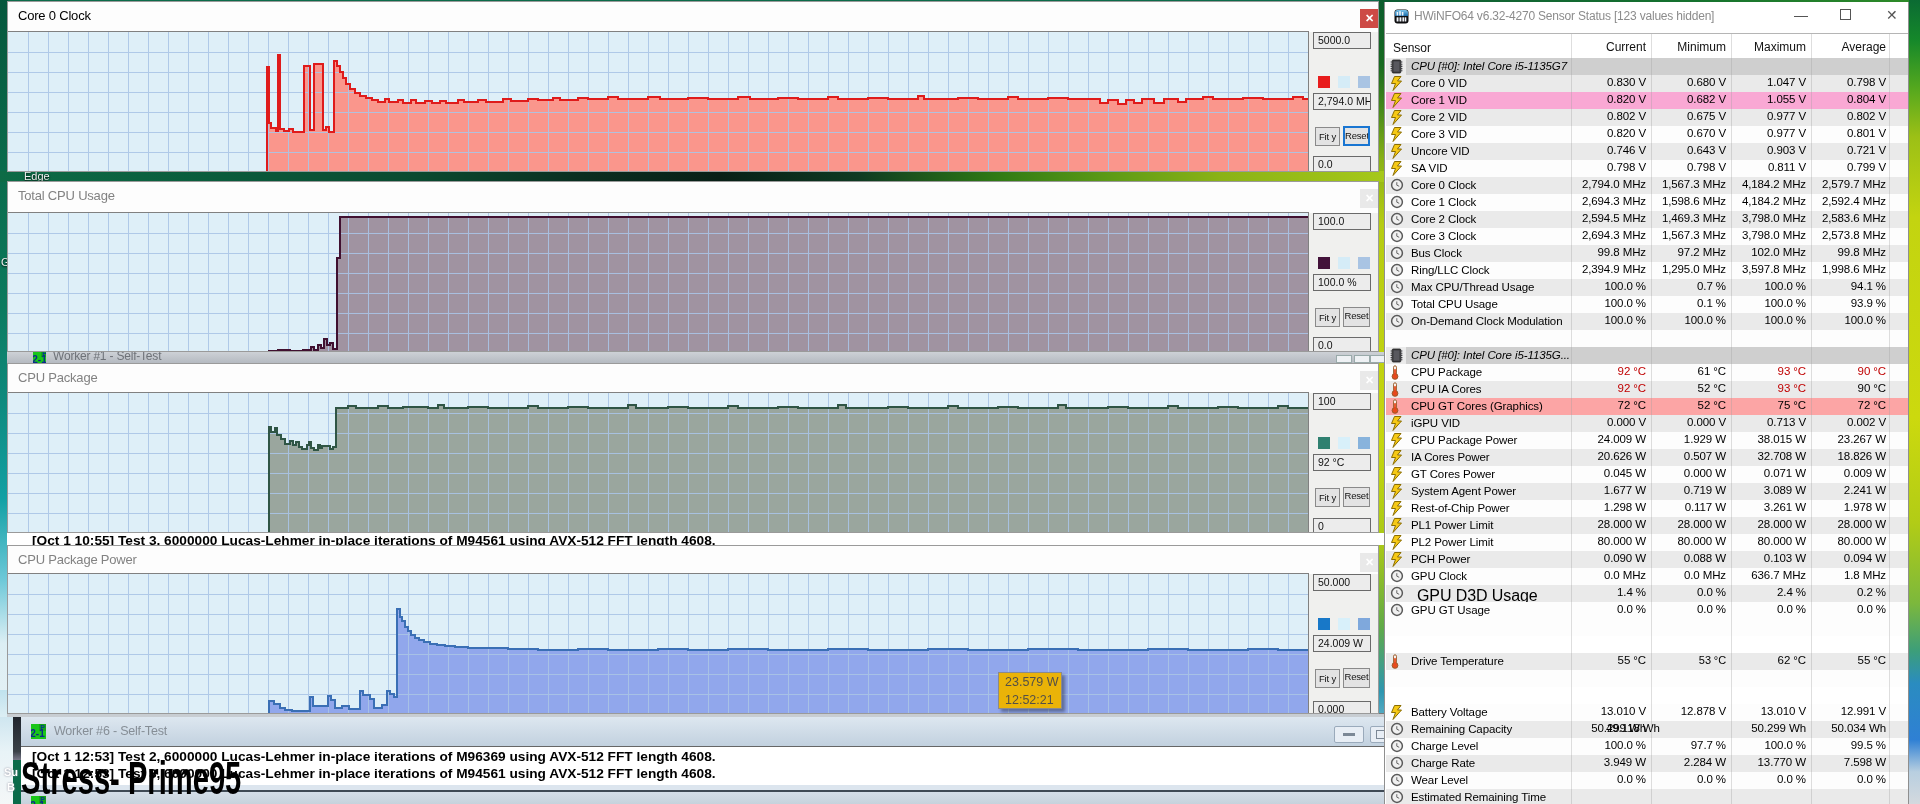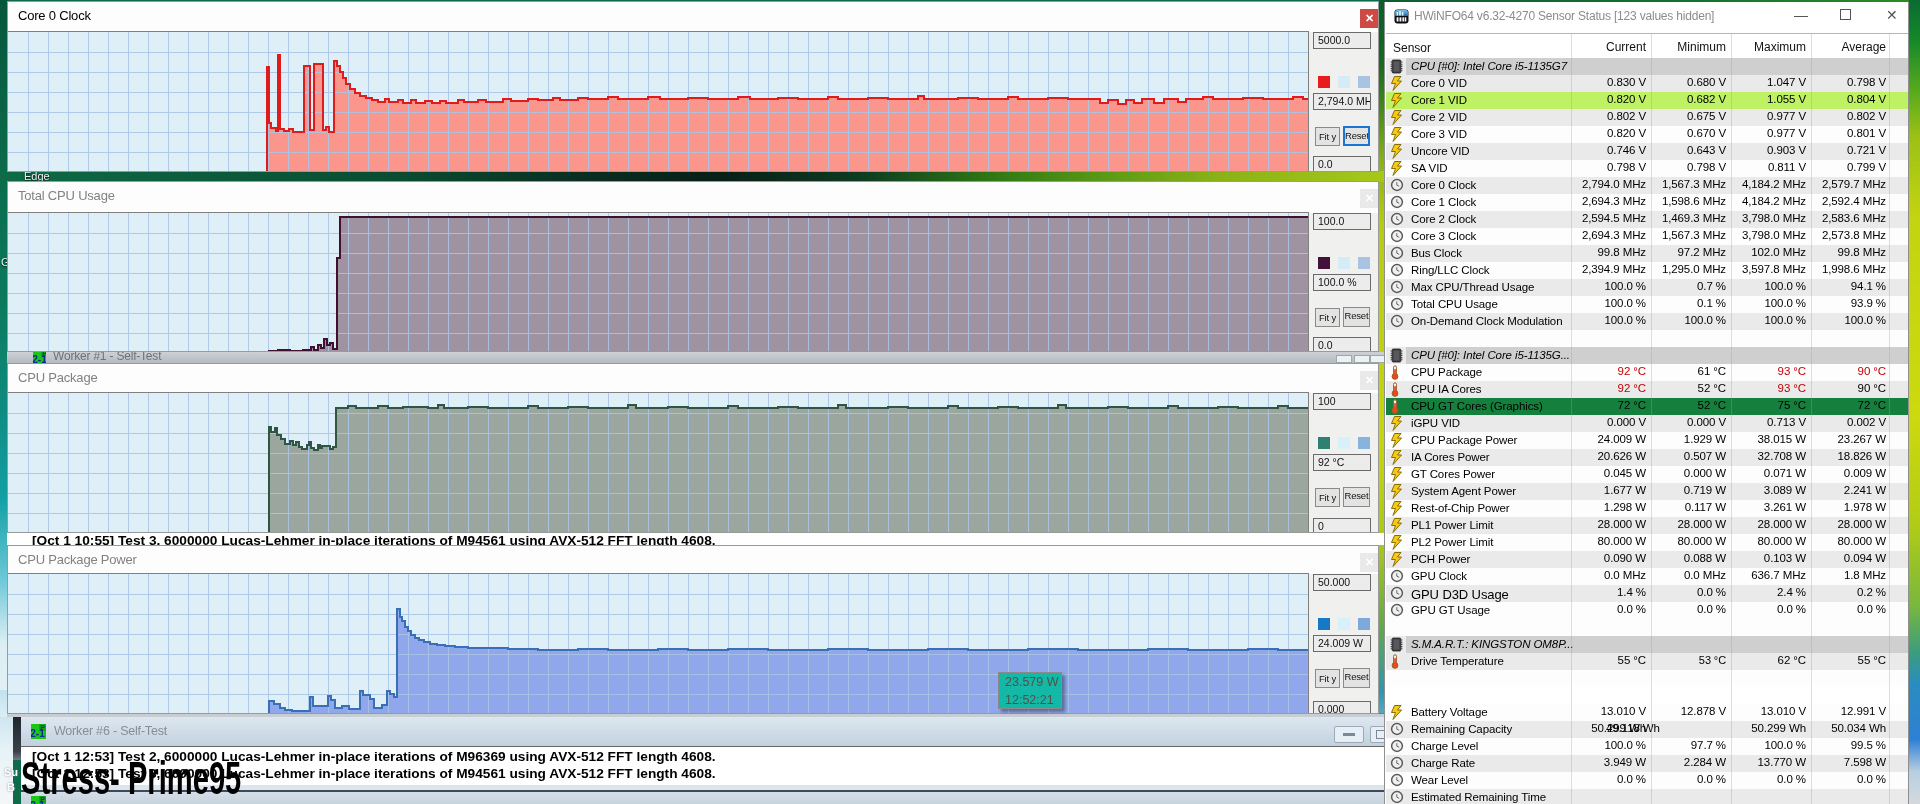--- a/index.html
+++ b/index.html
@@ -98,21 +98,21 @@
     </div>
     <div style="position:absolute;left:1305px;top:28px;width:58px;height:17px;background:#ececec;border:1px solid #6a6a6a;box-sizing:border-box;font-size:10.5px;color:#111;padding-left:4px;line-height:15px;white-space:nowrap;overflow:hidden">50.000</div>
     <div style="position:absolute;left:1310px;top:72px;width:12px;height:12px;background:#1878c8"></div>
     <div style="position:absolute;left:1330px;top:72px;width:12px;height:12px;background:#d8f0fa"></div>
     <div style="position:absolute;left:1350px;top:72px;width:12px;height:12px;background:#7fa8dc"></div>
     <div style="position:absolute;left:1305px;top:89px;width:58px;height:17px;background:#ececec;border:1px solid #6a6a6a;box-sizing:border-box;font-size:10.5px;color:#111;padding-left:4px;line-height:15px;white-space:nowrap;overflow:hidden">24.009 W</div>
     <div style="position:absolute;left:1307px;top:123px;width:25px;height:19px;background:#e3e3e3;border:1px solid #8a8a8a;box-sizing:border-box;font-size:9.5px;letter-spacing:-0.2px;color:#111;text-align:center;line-height:17px;overflow:hidden">Fit y</div>
     <div style="position:absolute;left:1335px;top:122px;width:27px;height:20px;background:#e3e3e3;border:1px solid #8a8a8a;font-size:9.5px;letter-spacing:-0.2px;color:#111;text-align:center;line-height:16px;box-sizing:border-box;overflow:hidden">Reset</div>
     <div style="position:absolute;left:1305px;top:155px;width:58px;height:17px;background:#ececec;border:1px solid #6a6a6a;box-sizing:border-box;font-size:10.5px;color:#111;padding-left:4px;line-height:15px;white-space:nowrap;overflow:hidden">0.000</div>
   </div>
-<div style="position:absolute;left:998px;top:672px;width:64px;height:37px;background:#14b8a6;border:1px solid #8a8a8a;box-shadow:3px 3px 3px rgba(0,0,0,0.35);font-size:12.5px;color:#545047;line-height:17.5px;padding:1px 0 8px 6px;box-sizing:border-box;white-space:nowrap">23.579 W<br>12:52:21</div>
+<div style="position:absolute;left:998px;top:672px;width:64px;height:37px;background:#eab308;border:1px solid #8a8a8a;box-shadow:3px 3px 3px rgba(0,0,0,0.35);font-size:12.5px;color:#545047;line-height:17.5px;padding:1px 0 8px 6px;box-sizing:border-box;white-space:nowrap">23.579 W<br>12:52:21</div>
 <div style="position:absolute;left:21px;top:717px;width:1363px;height:87px;background:#c8d4e0;overflow:hidden">
     <div style="position:absolute;left:0;top:0;width:1363px;height:29px;background:linear-gradient(180deg,#dde7f0,#c2d1df)"></div>
     <div style="position:absolute;left:10px;top:7px"><svg width="15" height="15" viewBox="0 0 15 15">
         <rect x="0" y="0" width="15" height="15" fill="#19c619"></rect>
         <rect x="8" y="0" width="7" height="7" fill="#17a417"></rect>
         <text x="11.5" y="6" font-family="Liberation Sans" font-size="7" font-weight="bold" fill="#003c8c" text-anchor="middle">P</text>
         <text x="6.5" y="12.5" font-family="Liberation Sans" font-size="10" font-weight="bold" fill="#0a2a8c" text-anchor="middle">2-1</text>
       </svg></div>
     <div style="position:absolute;left:33px;top:7px;font-size:12.5px;letter-spacing:-0.2px;color:#868e96">Worker #6 - Self-Test</div>
     <div style="position:absolute;left:1313px;top:9px;width:28px;height:15px;background:#e8eef5;border:1px solid #9aaabb;border-radius:2px">
@@ -180,21 +180,21 @@
       <div style="position:absolute;left:0;top:41px;width:522px;height:17px;background:#eaeaea">
         <div style="position:absolute;left:4px;top:1px"><svg width="13" height="15" viewBox="0 0 13 15">
             <path d="M4.5 0.5 L11 0.5 L7.5 5 L11.5 5 L3 14.5 L5.5 7.5 L1.5 7.5 Z" fill="#f6c915" stroke="#8a6d00" stroke-width="1"></path>
           </svg></div>
         <div style="position:absolute;left:25px;top:2px;font-size:11.5px;letter-spacing:-0.1px;color:#000;white-space:nowrap">Core 0 VID</div>
         <div style="position:absolute;left:140px;top:1px;width:120px;text-align:right;font-size:11.5px;letter-spacing:-0.1px;color:#000;white-space:nowrap">0.830 V</div>
         <div style="position:absolute;left:220px;top:1px;width:120px;text-align:right;font-size:11.5px;letter-spacing:-0.1px;color:#000;white-space:nowrap">0.680 V</div>
         <div style="position:absolute;left:300px;top:1px;width:120px;text-align:right;font-size:11.5px;letter-spacing:-0.1px;color:#000;white-space:nowrap">1.047 V</div>
         <div style="position:absolute;left:380px;top:1px;width:120px;text-align:right;font-size:11.5px;letter-spacing:-0.1px;color:#000;white-space:nowrap">0.798 V</div>
       </div>
-      <div style="position:absolute;left:0;top:58px;width:522px;height:17px;background:#bef264">
+      <div style="position:absolute;left:0;top:58px;width:522px;height:17px;background:#f9a8d4">
         <div style="position:absolute;left:4px;top:1px"><svg width="13" height="15" viewBox="0 0 13 15">
             <path d="M4.5 0.5 L11 0.5 L7.5 5 L11.5 5 L3 14.5 L5.5 7.5 L1.5 7.5 Z" fill="#f6c915" stroke="#8a6d00" stroke-width="1"></path>
           </svg></div>
         <div style="position:absolute;left:25px;top:2px;font-size:11.5px;letter-spacing:-0.1px;color:#000;white-space:nowrap">Core 1 VID</div>
         <div style="position:absolute;left:140px;top:1px;width:120px;text-align:right;font-size:11.5px;letter-spacing:-0.1px;color:#000;white-space:nowrap">0.820 V</div>
         <div style="position:absolute;left:220px;top:1px;width:120px;text-align:right;font-size:11.5px;letter-spacing:-0.1px;color:#000;white-space:nowrap">0.682 V</div>
         <div style="position:absolute;left:300px;top:1px;width:120px;text-align:right;font-size:11.5px;letter-spacing:-0.1px;color:#000;white-space:nowrap">1.055 V</div>
         <div style="position:absolute;left:380px;top:1px;width:120px;text-align:right;font-size:11.5px;letter-spacing:-0.1px;color:#000;white-space:nowrap">0.804 V</div>
       </div>
       <div style="position:absolute;left:0;top:75px;width:522px;height:17px;background:#eaeaea">
@@ -363,21 +363,21 @@
             <rect x="3.6" y="0.8" width="2.8" height="9" rx="1.4" fill="#ffffff" stroke="#9a5b2a" stroke-width="1"></rect>
             <circle cx="5" cy="11.4" r="2.9" fill="#e8491d" stroke="#9a5b2a" stroke-width="1"></circle>
             <rect x="4.1" y="4.2" width="1.8" height="6.4" fill="#e8491d"></rect>
           </svg></div>
         <div style="position:absolute;left:25px;top:2px;font-size:11.5px;letter-spacing:-0.1px;color:#000;white-space:nowrap">CPU IA Cores</div>
         <div style="position:absolute;left:140px;top:1px;width:120px;text-align:right;font-size:11.5px;letter-spacing:-0.1px;color:#c00000;white-space:nowrap">92 °C</div>
         <div style="position:absolute;left:220px;top:1px;width:120px;text-align:right;font-size:11.5px;letter-spacing:-0.1px;color:#000;white-space:nowrap">52 °C</div>
         <div style="position:absolute;left:300px;top:1px;width:120px;text-align:right;font-size:11.5px;letter-spacing:-0.1px;color:#c00000;white-space:nowrap">93 °C</div>
         <div style="position:absolute;left:380px;top:1px;width:120px;text-align:right;font-size:11.5px;letter-spacing:-0.1px;color:#000;white-space:nowrap">90 °C</div>
       </div>
-      <div style="position:absolute;left:0;top:364px;width:522px;height:17px;background:#15803d">
+      <div style="position:absolute;left:0;top:364px;width:522px;height:17px;background:#fca5a5">
         <div style="position:absolute;left:4px;top:1px"><svg width="10" height="15" viewBox="0 0 10 15">
             <rect x="3.6" y="0.8" width="2.8" height="9" rx="1.4" fill="#ffffff" stroke="#9a5b2a" stroke-width="1"></rect>
             <circle cx="5" cy="11.4" r="2.9" fill="#e8491d" stroke="#9a5b2a" stroke-width="1"></circle>
             <rect x="4.1" y="4.2" width="1.8" height="6.4" fill="#e8491d"></rect>
           </svg></div>
         <div style="position:absolute;left:25px;top:2px;font-size:11.5px;letter-spacing:-0.1px;color:#000;white-space:nowrap">CPU GT Cores (Graphics)</div>
         <div style="position:absolute;left:140px;top:1px;width:120px;text-align:right;font-size:11.5px;letter-spacing:-0.1px;color:#000;white-space:nowrap">72 °C</div>
         <div style="position:absolute;left:220px;top:1px;width:120px;text-align:right;font-size:11.5px;letter-spacing:-0.1px;color:#000;white-space:nowrap">52 °C</div>
         <div style="position:absolute;left:300px;top:1px;width:120px;text-align:right;font-size:11.5px;letter-spacing:-0.1px;color:#000;white-space:nowrap">75 °C</div>
         <div style="position:absolute;left:380px;top:1px;width:120px;text-align:right;font-size:11.5px;letter-spacing:-0.1px;color:#000;white-space:nowrap">72 °C</div>
@@ -481,47 +481,38 @@
         <div style="position:absolute;left:140px;top:1px;width:120px;text-align:right;font-size:11.5px;letter-spacing:-0.1px;color:#000;white-space:nowrap">0.0 MHz</div>
         <div style="position:absolute;left:220px;top:1px;width:120px;text-align:right;font-size:11.5px;letter-spacing:-0.1px;color:#000;white-space:nowrap">0.0 MHz</div>
         <div style="position:absolute;left:300px;top:1px;width:120px;text-align:right;font-size:11.5px;letter-spacing:-0.1px;color:#000;white-space:nowrap">636.7 MHz</div>
         <div style="position:absolute;left:380px;top:1px;width:120px;text-align:right;font-size:11.5px;letter-spacing:-0.1px;color:#000;white-space:nowrap">1.8 MHz</div>
       </div>
       <div style="position:absolute;left:0;top:551px;width:522px;height:17px;background:#eaeaea">
         <div style="position:absolute;left:4px;top:1px"><svg width="14" height="14" viewBox="0 0 14 14">
             <circle cx="7" cy="7" r="5.4" fill="#f0f0f0" stroke="#5a5a5a" stroke-width="1.5"></circle>
             <path d="M6.8 4.2 L6.8 7.2 L9.2 8.3" stroke="#666" stroke-width="1" fill="none"></path>
           </svg></div>
-        <div style="position:absolute;left:25px;top:2px;font-size:13px;letter-spacing:-0.1px;color:#000;white-space:nowrap">GPU D3D Usage</div>
+        <div style="position:absolute;left:31px;top:2px;font-size:16px;letter-spacing:-0.1px;color:#000;white-space:nowrap">GPU D3D Usage</div>
         <div style="position:absolute;left:140px;top:1px;width:120px;text-align:right;font-size:11.5px;letter-spacing:-0.1px;color:#000;white-space:nowrap">1.4 %</div>
         <div style="position:absolute;left:220px;top:1px;width:120px;text-align:right;font-size:11.5px;letter-spacing:-0.1px;color:#000;white-space:nowrap">0.0 %</div>
         <div style="position:absolute;left:300px;top:1px;width:120px;text-align:right;font-size:11.5px;letter-spacing:-0.1px;color:#000;white-space:nowrap">2.4 %</div>
         <div style="position:absolute;left:380px;top:1px;width:120px;text-align:right;font-size:11.5px;letter-spacing:-0.1px;color:#000;white-space:nowrap">0.2 %</div>
       </div>
       <div style="position:absolute;left:0;top:568px;width:522px;height:17px;background:#fdfdfd">
         <div style="position:absolute;left:4px;top:1px"><svg width="14" height="14" viewBox="0 0 14 14">
             <circle cx="7" cy="7" r="5.4" fill="#f0f0f0" stroke="#5a5a5a" stroke-width="1.5"></circle>
             <path d="M6.8 4.2 L6.8 7.2 L9.2 8.3" stroke="#666" stroke-width="1" fill="none"></path>
           </svg></div>
         <div style="position:absolute;left:25px;top:2px;font-size:11.5px;letter-spacing:-0.1px;color:#000;white-space:nowrap">GPU GT Usage</div>
         <div style="position:absolute;left:140px;top:1px;width:120px;text-align:right;font-size:11.5px;letter-spacing:-0.1px;color:#000;white-space:nowrap">0.0 %</div>
         <div style="position:absolute;left:220px;top:1px;width:120px;text-align:right;font-size:11.5px;letter-spacing:-0.1px;color:#000;white-space:nowrap">0.0 %</div>
         <div style="position:absolute;left:300px;top:1px;width:120px;text-align:right;font-size:11.5px;letter-spacing:-0.1px;color:#000;white-space:nowrap">0.0 %</div>
         <div style="position:absolute;left:380px;top:1px;width:120px;text-align:right;font-size:11.5px;letter-spacing:-0.1px;color:#000;white-space:nowrap">0.0 %</div>
       </div>
       <div style="position:absolute;left:0;top:585px;width:522px;height:17px;background:#fdfdfd"></div>
-      <div style="position:absolute;left:0;top:602px;width:522px;height:17px;background:#ebebeb">
-        <div style="position:absolute;left:20px;top:0;width:502px;height:17px;background:#cfcfcf"></div>
-        <div style="position:absolute;left:4px;top:1px"><svg width="13" height="15" viewBox="0 0 13 15">
-            <rect x="2.2" y="1" width="8.6" height="13" rx="1" fill="#3c3c40" stroke="#222" stroke-width="0.8"></rect>
-            <rect x="3.6" y="2.4" width="5.8" height="10.2" fill="#58585e"></rect>
-            <path d="M0.6 3 h1.6 M0.6 5.2 h1.6 M0.6 7.4 h1.6 M0.6 9.6 h1.6 M0.6 11.8 h1.6 M10.8 3 h1.6 M10.8 5.2 h1.6 M10.8 7.4 h1.6 M10.8 9.6 h1.6 M10.8 11.8 h1.6" stroke="#44444a" stroke-width="1.1"></path>
-          </svg></div>
-        <div style="position:absolute;left:25px;top:2px;font-size:11.5px;letter-spacing:-0.1px;color:#000;font-style:italic;white-space:nowrap">S.M.A.R.T.: KINGSTON OM8P...</div>
-      </div>
       <div style="position:absolute;left:0;top:619px;width:522px;height:17px;background:#eaeaea">
         <div style="position:absolute;left:4px;top:1px"><svg width="10" height="15" viewBox="0 0 10 15">
             <rect x="3.6" y="0.8" width="2.8" height="9" rx="1.4" fill="#ffffff" stroke="#9a5b2a" stroke-width="1"></rect>
             <circle cx="5" cy="11.4" r="2.9" fill="#e8491d" stroke="#9a5b2a" stroke-width="1"></circle>
             <rect x="4.1" y="4.2" width="1.8" height="6.4" fill="#e8491d"></rect>
           </svg></div>
         <div style="position:absolute;left:25px;top:2px;font-size:11.5px;letter-spacing:-0.1px;color:#000;white-space:nowrap">Drive Temperature</div>
         <div style="position:absolute;left:140px;top:1px;width:120px;text-align:right;font-size:11.5px;letter-spacing:-0.1px;color:#000;white-space:nowrap">55 °C</div>
         <div style="position:absolute;left:220px;top:1px;width:120px;text-align:right;font-size:11px;letter-spacing:-0.1px;color:#000;white-space:nowrap">53 °C</div>
         <div style="position:absolute;left:300px;top:1px;width:120px;text-align:right;font-size:11.5px;letter-spacing:-0.1px;color:#000;white-space:nowrap">62 °C</div>

